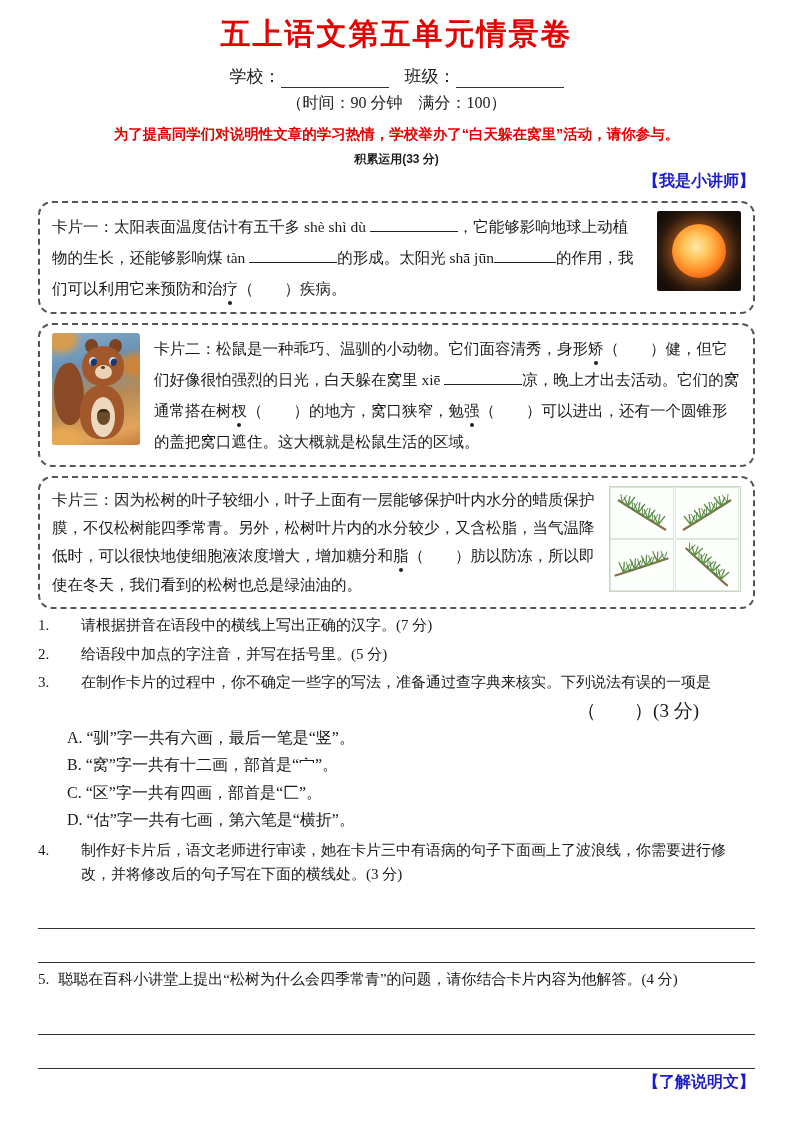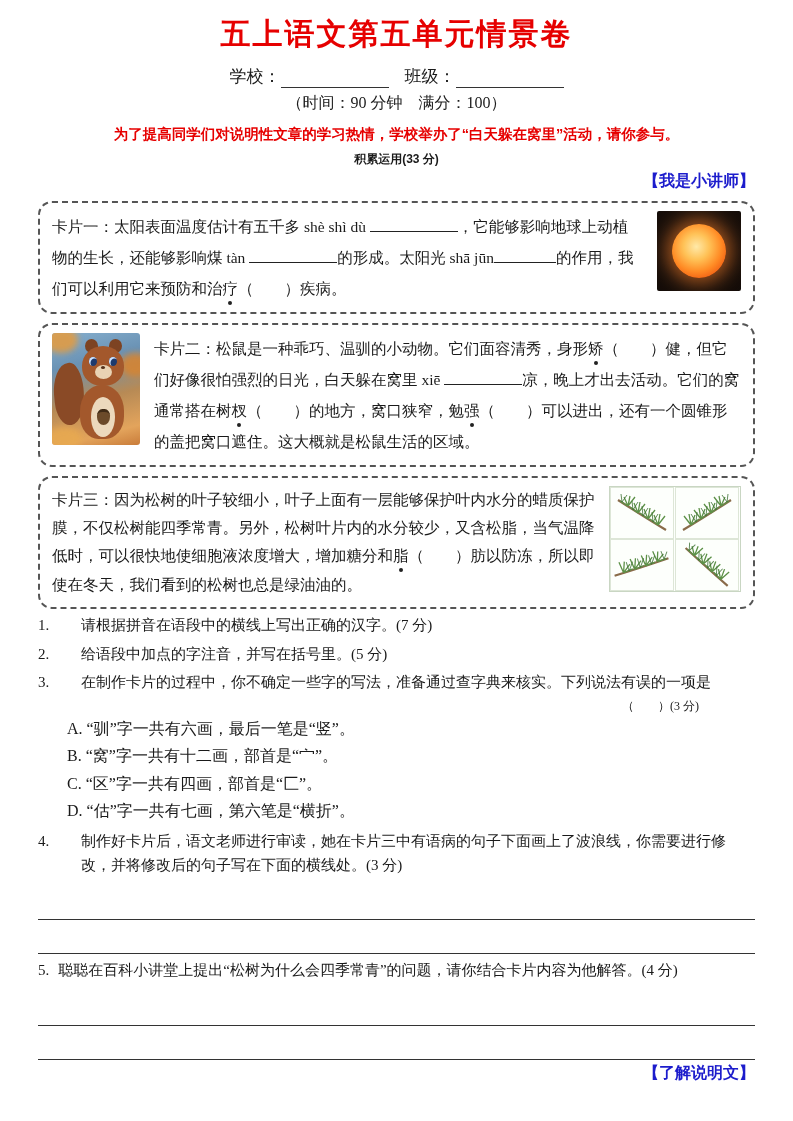--- a/index.html
+++ b/index.html
@@ -95,21 +95,21 @@
   .pine-flip{transform:scaleX(-1);}
   .pine-r{transform:rotate(14deg);}
   .pine-fr{transform:scaleX(-1) rotate(-10deg);}
 
   
   .q{display:flex;font-size:15px;line-height:1.58;margin-top:5px;}
   .q-num{width:27px;flex:none;}
   .q-body{flex:1;margin-left:16px;}
   .q-flat{font-size:15px;line-height:1.58;margin-top:5px;}
   .q-flat .q-num-inline{margin-right:9px;}
-  .q3-tail{text-align:right;padding-right:56px;font-size:12px;margin-top:3px;}
+  .q3-tail{text-align:right;padding-right:56px;font-size:19px;margin-top:3px;}
   .opt{padding-left:29px;font-size:16px;line-height:1.72;}
   .ans-line{border-bottom:1.5px solid #333;height:33px;}
   .ans-gap{height:9px;}
 </style>
 </head>
 <body>
 
 <svg width="0" height="0" style="position:absolute" aria-hidden="true">
   <defs>
     <g id="pine-branch">

